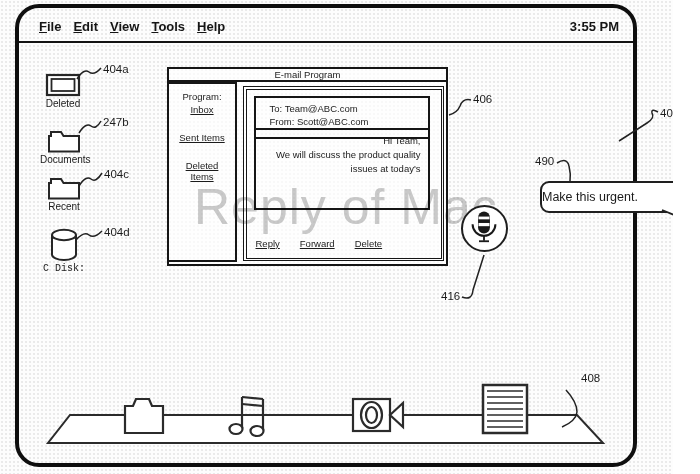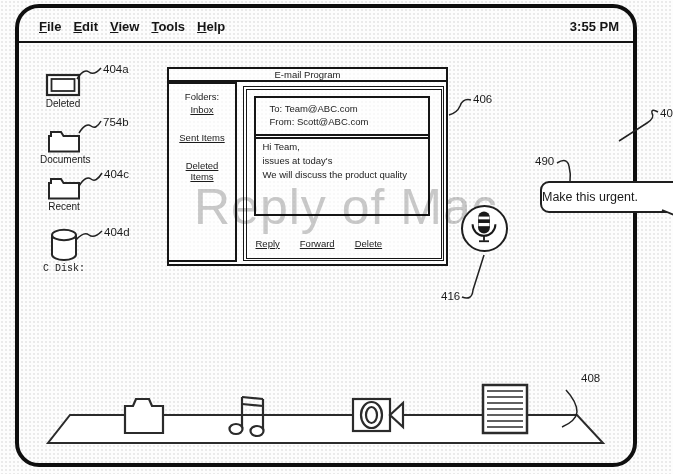--- a/index.html
+++ b/index.html
@@ -48,22 +48,22 @@
   .folders .f0{ margin-top:2px; }
   .folders .f1{ margin-top:17px; }
   .folders .f2{ margin-top:17px; width:54px; text-align:center; display:inline-block; }
   .pane-outer{ position:absolute; left:74px; top:17px; width:201px; height:175px; border:1.5px solid #151515; }
   .pane-inner{ position:absolute; inset:1.5px; border:1.5px solid #151515; }
   .hdrbox{
     position:absolute; left:7px; top:6px; width:176px; height:43px; border:2px solid #151515;
     padding:4px 14px; font-size:9.5px; line-height:13.5px;
   }
   .bodybox{
-    position:absolute; left:7px; top:44px; width:176px; height:82px; border:2px solid #151515;
-    padding:4px 7px; font-size:9.5px; line-height:14px;
+    position:absolute; left:7px; top:38px; width:176px; height:82px; border:2px solid #151515;
+    padding:4px 7px; font-size:9.5px; line-height:14px;text-align:right;
   }
   .actions{ position:absolute; left:9px; bottom:9px; display:flex; gap:20px; font-size:9.5px;margin-top:39px; }
   .actions a{ color:#1b1b1b; text-decoration:underline; cursor:pointer; }
 
   
   .watermark{
     position:absolute; left:194px; top:178px; z-index:5;
     font-size:50px; letter-spacing:1px; color:#9e9e9e; opacity:0.55;
     mix-blend-mode:multiply; white-space:nowrap; pointer-events:none;
   }
@@ -131,36 +131,36 @@
       <path d="M2 7 V26.5 a12 5.5 0 0 0 24 0 V7" fill="#fff" stroke="#262626" stroke-width="2"></path>
       <ellipse cx="14" cy="7" rx="12" ry="5.2" fill="#fff" stroke="#262626" stroke-width="2"></ellipse>
     </svg>
     <div class="lbl">C Disk:</div>
   </div>
 
   <div class="email">
     <div class="email-title">E-mail Program</div>
 
     <div class="folders">
-      <span class="head">Folders:</span>
+      <span class="head">Program:</span>
       <a class="f0">Inbox</a>
       <a class="f1">Sent Items</a>
       <a class="f2">Deleted Items</a>
     </div>
 
     <div class="pane-outer">
       <div class="pane-inner">
         <div class="hdrbox">
           <div>To: Team@ABC.com</div>
           <div>From: Scott@ABC.com</div>
         </div>
         <div class="bodybox">
           <div>Hi Team,</div>
+          <div>We will discuss the product quality</div>
           <div>issues at today's</div>
-          <div>We will discuss the product quality</div>
         </div>
         <div class="actions">
           <a>Reply</a>
           <a>Forward</a>
           <a>Delete</a>
         </div>
       </div>
     </div>
   </div>
 
@@ -225,21 +225,21 @@
       <path d="M76 240 Q84 231 89 235 Q94 239 102 231"></path>
       <path d="M449 115 Q457 113 460 106 Q463 98 471 100"></path>
       <path d="M619 141 Q636 130 647 123 Q655 118 652 113 Q651 108 658 112"></path>
       <path d="M557 163 Q567 157 569 166 Q571 174 570 181"></path>
       <path d="M462 297 Q472 301 473 290 L484 255"></path>
       <path d="M566 390 Q577 402 577 412 Q576 421 562 427"></path>
     </g>
   </svg>
 
   <div class="ref" style="left:103px; top:63px;">404a</div>
-  <div class="ref" style="left:103px; top:116px;">754b</div>
+  <div class="ref" style="left:103px; top:116px;">247b</div>
   <div class="ref" style="left:104px; top:168px;">404c</div>
   <div class="ref" style="left:104px; top:226px;">404d</div>
   <div class="ref" style="left:473px; top:93px;">406</div>
   <div class="ref" style="left:660px; top:107px;">402</div>
   <div class="ref" style="left:535px; top:155px;">490</div>
   <div class="ref" style="left:441px; top:290px;">416</div>
   <div class="ref" style="left:557px; top:372px;margin-left:24px;">408</div>
 
 </div>
 

